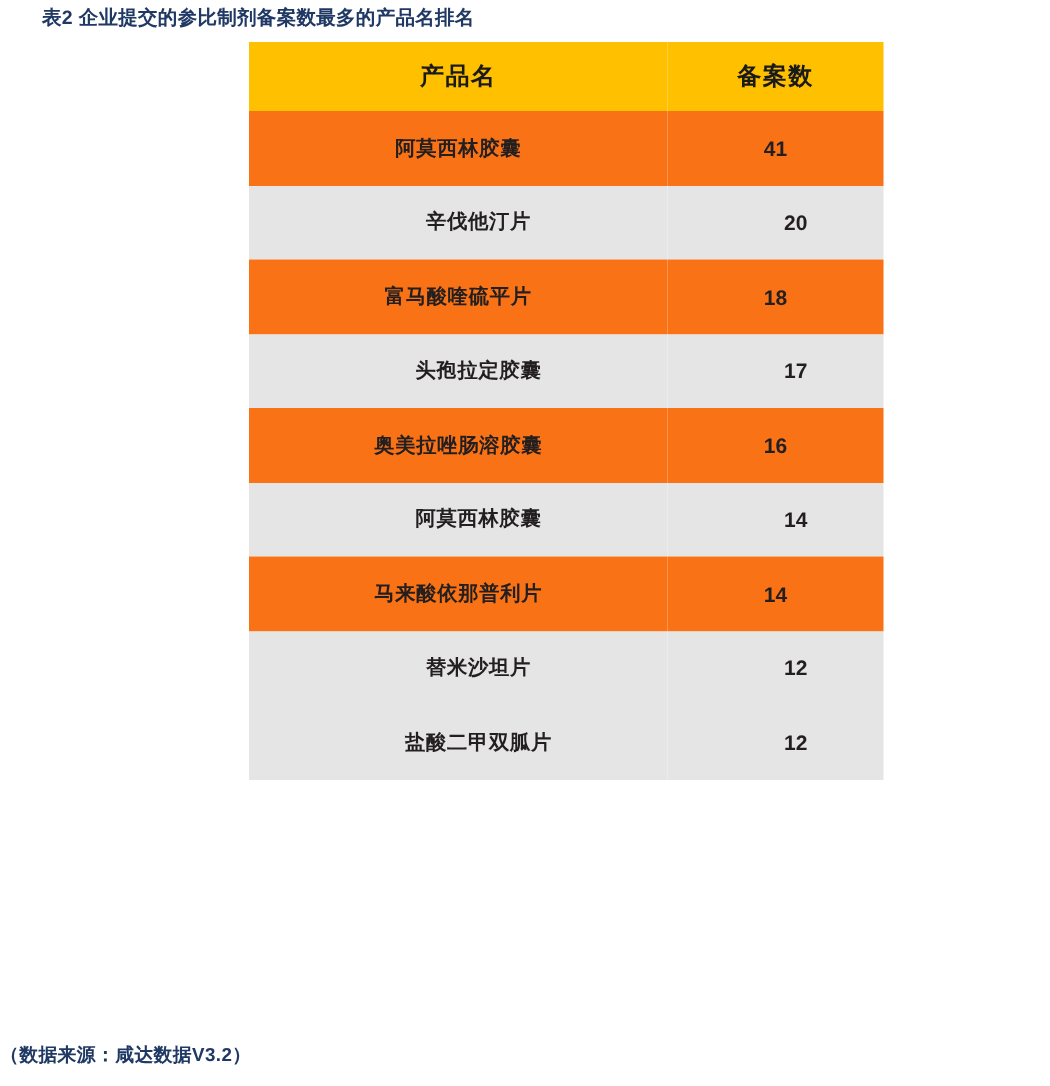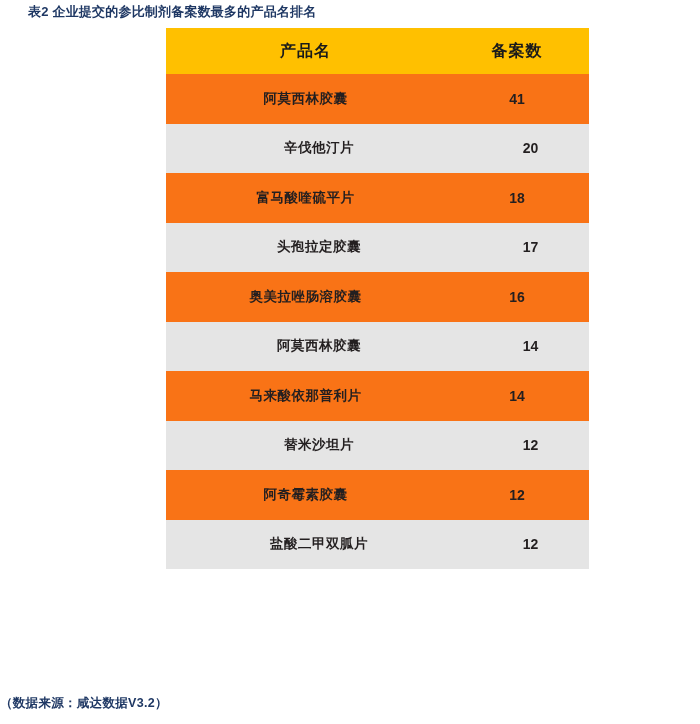--- a/index.html
+++ b/index.html
@@ -124,24 +124,20 @@
           <td class="count-cell">14</td>
         </tr>
         <tr class="row-blue">
           <td class="name-cell">马来酸依那普利片</td>
           <td class="count-cell">14</td>
         </tr>
         <tr class="row-peach">
           <td class="name-cell">替米沙坦片</td>
           <td class="count-cell">12</td>
         </tr>
-        <tr class="row-blue">
-          <td class="name-cell">阿奇霉素胶囊</td>
-          <td class="count-cell">12</td>
-        </tr>
         <tr class="row-peach">
           <td class="name-cell">盐酸二甲双胍片</td>
           <td class="count-cell">12</td>
         </tr>
       </tbody>
     </table>
   </div>
 
   <div class="source">（数据来源：咸达数据V3.2）</div>
 

